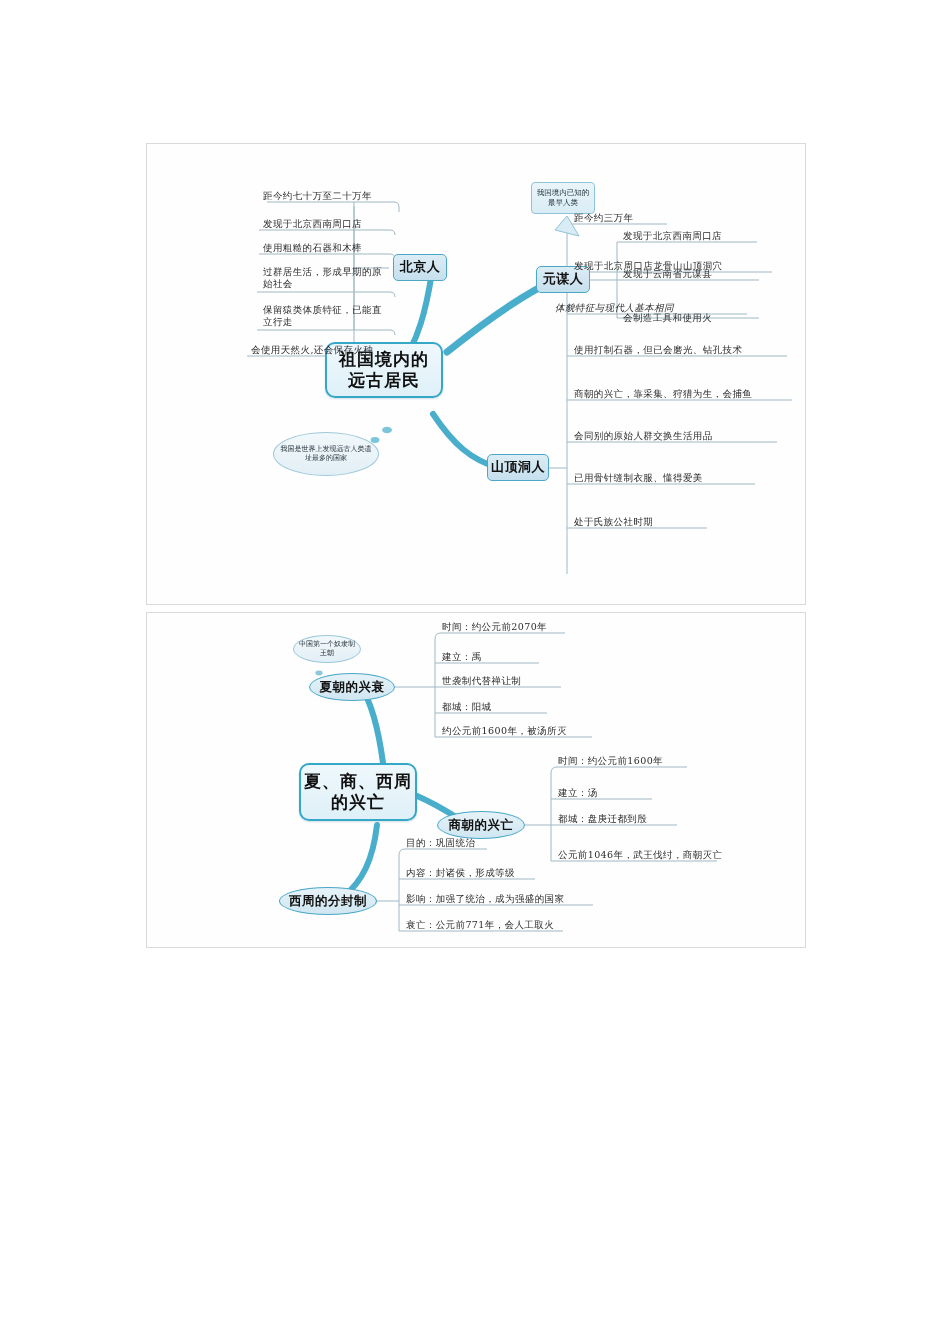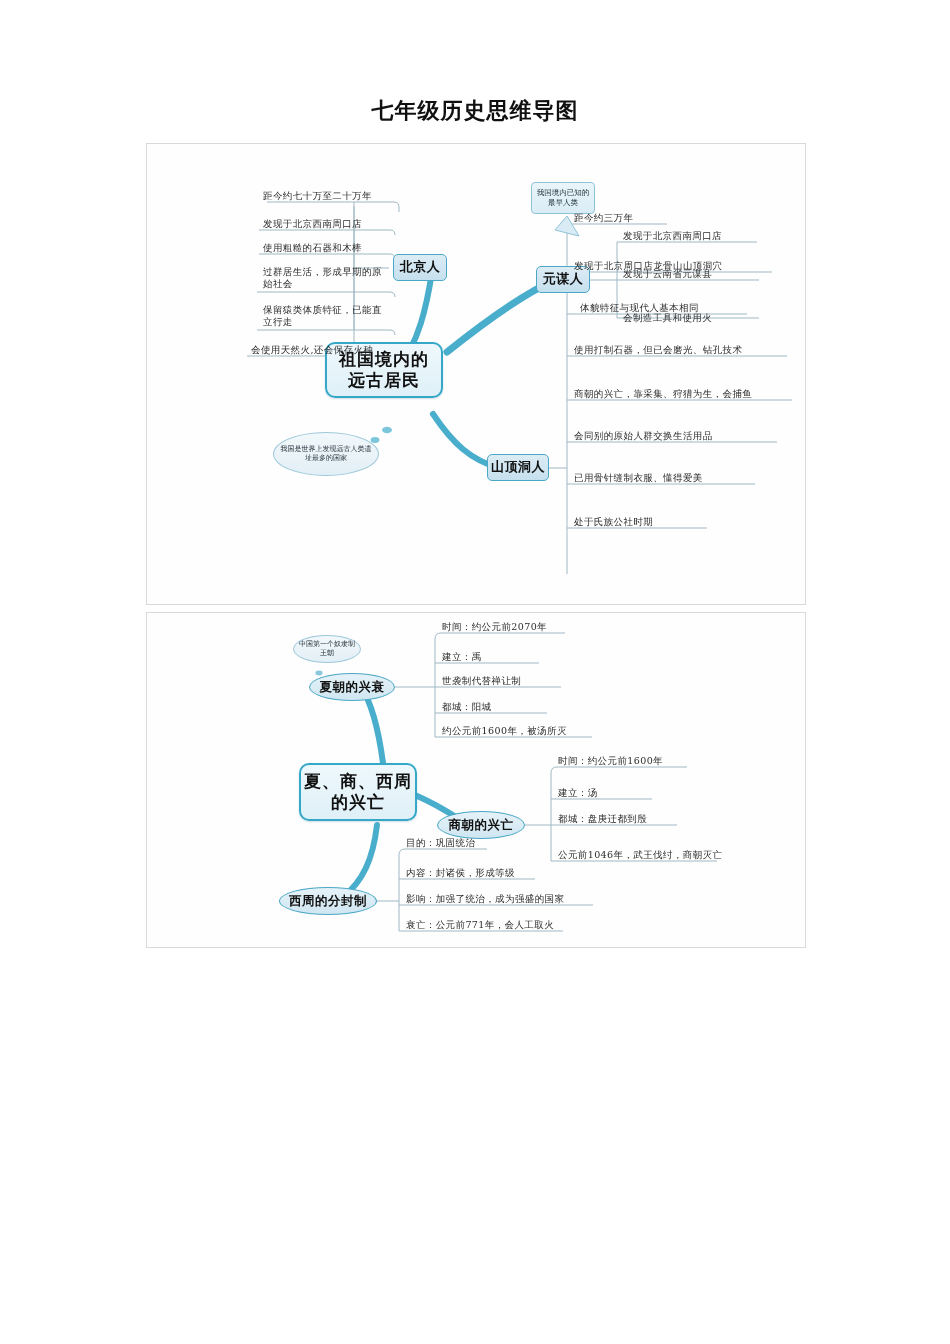--- a/index.html
+++ b/index.html
@@ -110,21 +110,20 @@
     letter-spacing:.4px;
     line-height:1.3;
   }
   .leaf.two-line{ white-space:normal; width:125px; }
 </style>
 </head>
 <body>
 
 <div class="page">
 
-  <div class="doc-title">七年级历史思维导图</div>
 
   <div class="figure" id="figure-1">
 
     <svg class="svg-layer" width="660" height="462" viewBox="0 0 660 462">
       <g fill="none" stroke="#3fa9c9" stroke-linecap="round">
 
         <path d="M250,225 C272,200 280,160 285,128" stroke="#3fa9c9" stroke-width="6" opacity="0.95"></path>
 
         <path d="M300,208 C340,176 376,150 408,136" stroke="#3fa9c9" stroke-width="7" opacity="0.95"></path>
 
@@ -201,21 +200,21 @@
     </div>
     <div class="leaf" style="left:476px; top:86px;">发现于北京西南周口店</div>
     <div class="leaf" style="left:476px; top:124px;">发现于云南省元谋县</div>
     <div class="leaf" style="left:476px; top:168px;">会制造工具和使用火</div>
 
     <div class="node branch-node" style="left:340px; top:310px; width:62px; height:27px;">
       <span>山顶洞人</span>
     </div>
     <div class="leaf" style="left:427px; top:68px;">距今约三万年</div>
     <div class="leaf" style="left:427px; top:116px;">发现于北京周口店龙骨山山顶洞穴</div>
-    <div class="leaf" style="left:433px; top:158px;">体貌特征与现代人基本相同</div>
+    <div class="leaf" style="left:408px; top:158px;font-style:italic;">体貌特征与现代人基本相同</div>
     <div class="leaf" style="left:427px; top:200px;">使用打制石器，但已会磨光、钻孔技术</div>
     <div class="leaf" style="left:427px; top:244px;">商朝的兴亡，靠采集、狩猎为生，会捕鱼</div>
     <div class="leaf" style="left:427px; top:286px;">会同别的原始人群交换生活用品</div>
     <div class="leaf" style="left:427px; top:328px;">已用骨针缝制衣服、懂得爱美</div>
     <div class="leaf" style="left:427px; top:372px;">处于氏族公社时期</div>
   </div>
 
   <div class="figure" id="figure-2">
 
     <svg class="svg-layer" width="660" height="336" viewBox="0 0 660 336">

